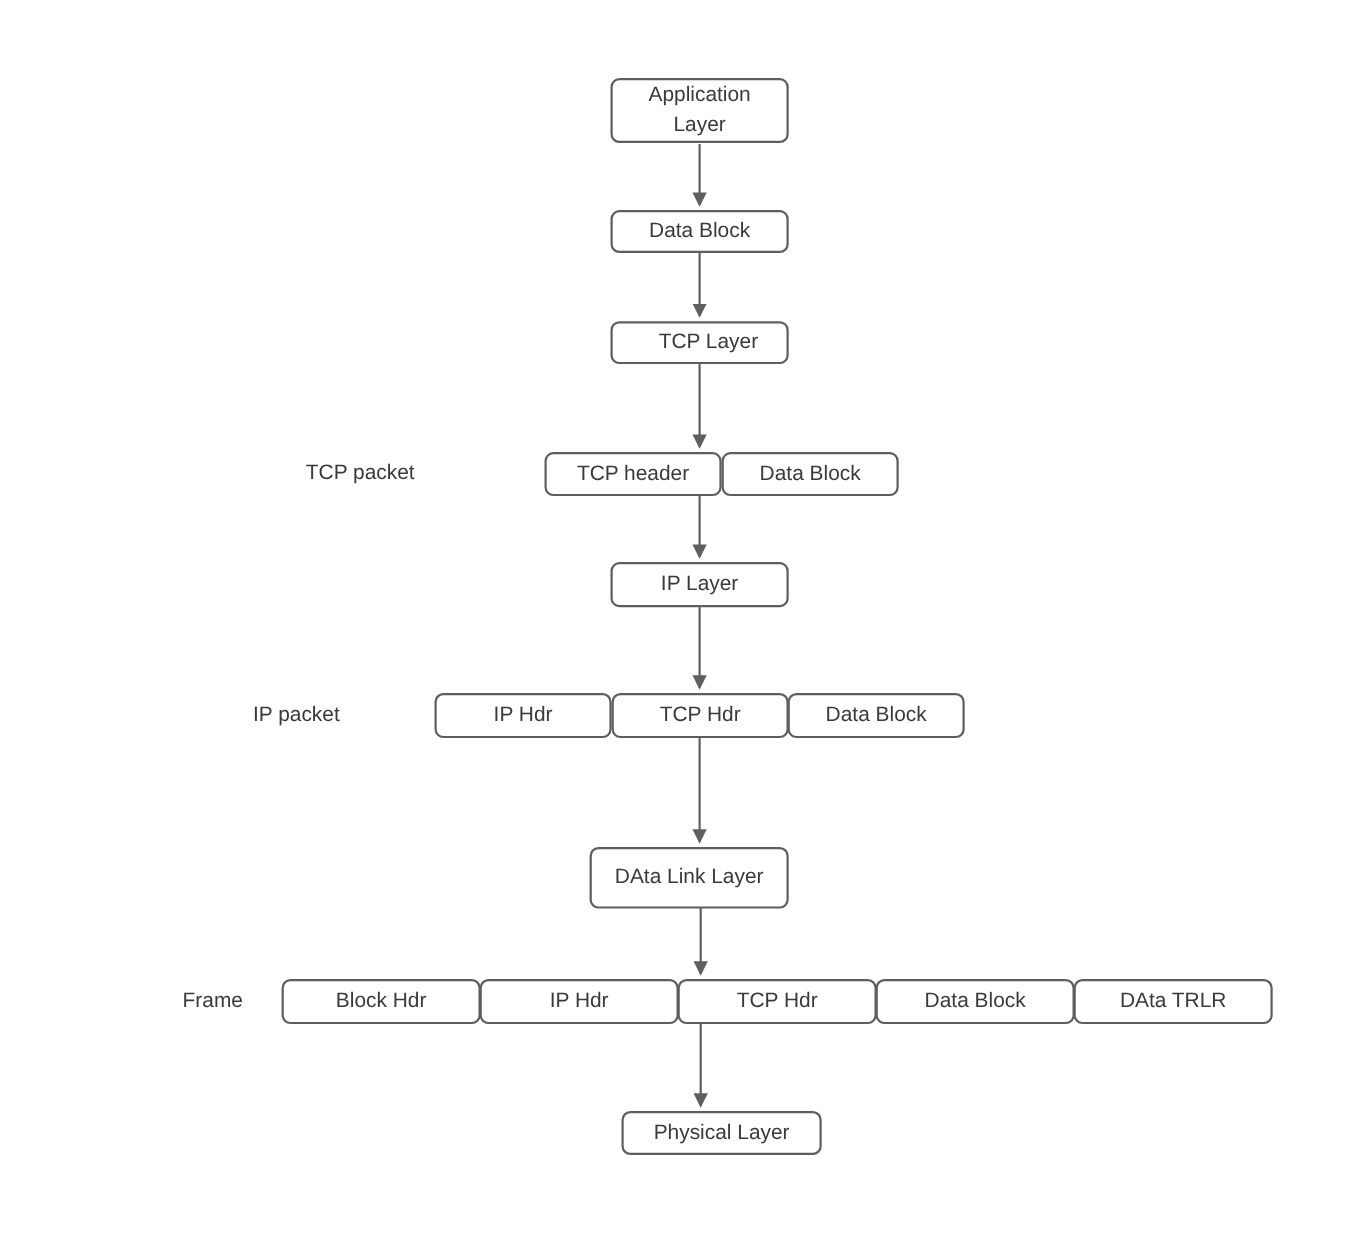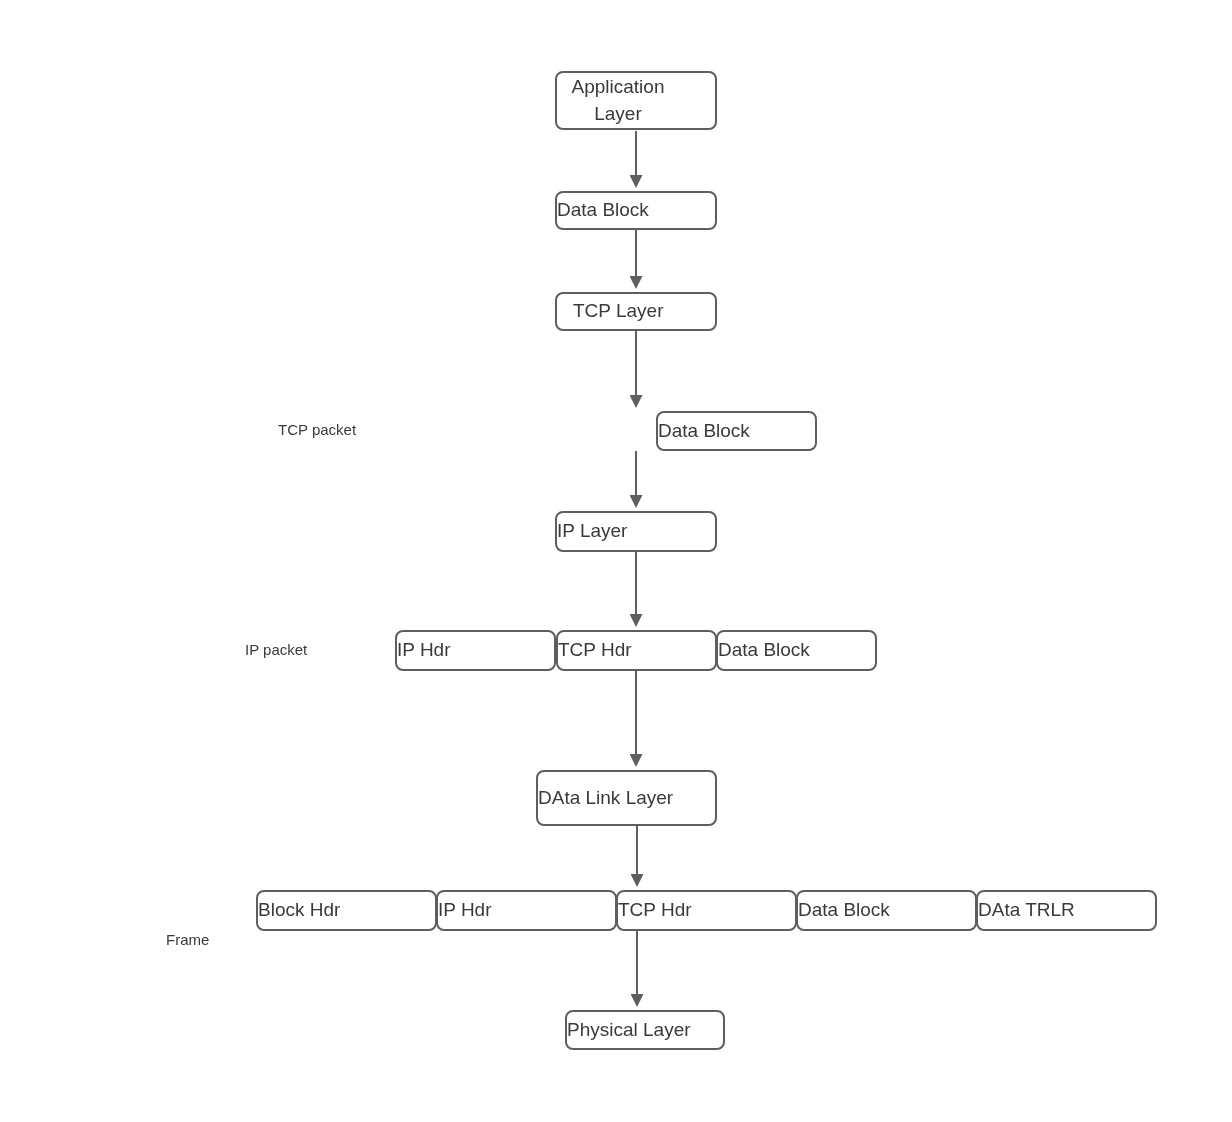--- a/index.html
+++ b/index.html
@@ -18,34 +18,34 @@
     overflow:hidden;
   }
   .node{
     position:absolute;
     box-sizing:border-box;
     border:2.5px solid var(--border);
     border-radius:8px;
     background:var(--bg);
     display:flex;
     align-items:center;
-    justify-content:flex-start;
+    justify-content:center;
     font-size:19px;
     line-height:1.4;
     color:var(--text);
     text-align:center;
     white-space:nowrap;
   }
   .node .wrap2{
     white-space:normal;
     width:122px;
   }
   .row-label{
     position:absolute;
-    font-size:15px;
+    font-size:19px;
     line-height:22px;
     color:var(--text);
     white-space:nowrap;
   }
   svg.connectors{
     position:absolute;
     left:0;top:0;
     width:1232px;height:1122px;
     pointer-events:none;
   }
@@ -80,59 +80,62 @@
   <div class="node" style="left:555px;top:191px;width:162px;height:39px;">
     <span>Data Block</span>
   </div>
 
   <div class="node" style="left:555px;top:292px;width:162px;height:39px;padding-left:16px;">
     <span>TCP Layer</span>
   </div>
 
   <div class="row-label" style="left:278px;top:419px;">TCP packet</div>
 
+  <div class="node" style="left:495px;top:411px;width:161px;height:40px;">
+    <span>TCP header</span>
+  </div>
   <div class="node" style="left:656px;top:411px;width:161px;height:40px;">
     <span>Data Block</span>
   </div>
 
   <div class="node" style="left:555px;top:511px;width:162px;height:41px;">
     <span>IP Layer</span>
   </div>
 
-  <div class="row-label" style="left:230px;top:639px;margin-left:15px;">IP packet</div>
+  <div class="row-label" style="left:230px;top:639px;">IP packet</div>
 
   <div class="node" style="left:395px;top:630px;width:161px;height:41px;">
     <span>IP Hdr</span>
   </div>
   <div class="node" style="left:556px;top:630px;width:161px;height:41px;">
     <span>TCP Hdr</span>
   </div>
   <div class="node" style="left:716px;top:630px;width:161px;height:41px;">
     <span>Data Block</span>
   </div>
 
   <div class="node" style="left:536px;top:770px;width:181px;height:56px;">
     <span>DAta Link Layer</span>
   </div>
 
-  <div class="row-label" style="left:166px;top:899px;margin-top:30px;">Frame</div>
+  <div class="row-label" style="left:166px;top:899px;">Frame</div>
 
   <div class="node" style="left:256px;top:890px;width:181px;height:41px;">
     <span>Block Hdr</span>
   </div>
   <div class="node" style="left:436px;top:890px;width:181px;height:41px;">
     <span>IP Hdr</span>
   </div>
   <div class="node" style="left:616px;top:890px;width:181px;height:41px;">
     <span>TCP Hdr</span>
   </div>
   <div class="node" style="left:796px;top:890px;width:181px;height:41px;">
     <span>Data Block</span>
   </div>
   <div class="node" style="left:976px;top:890px;width:181px;height:41px;">
     <span>DAta TRLR</span>
   </div>
 
-  <div class="node" style="left:565px;top:1010px;width:160px;height:40px;">
+  <div class="node" style="left:565px;top:1010px;width:182px;height:40px;">
     <span>Physical Layer</span>
   </div>
 
 </div>
 
 </body></html>

